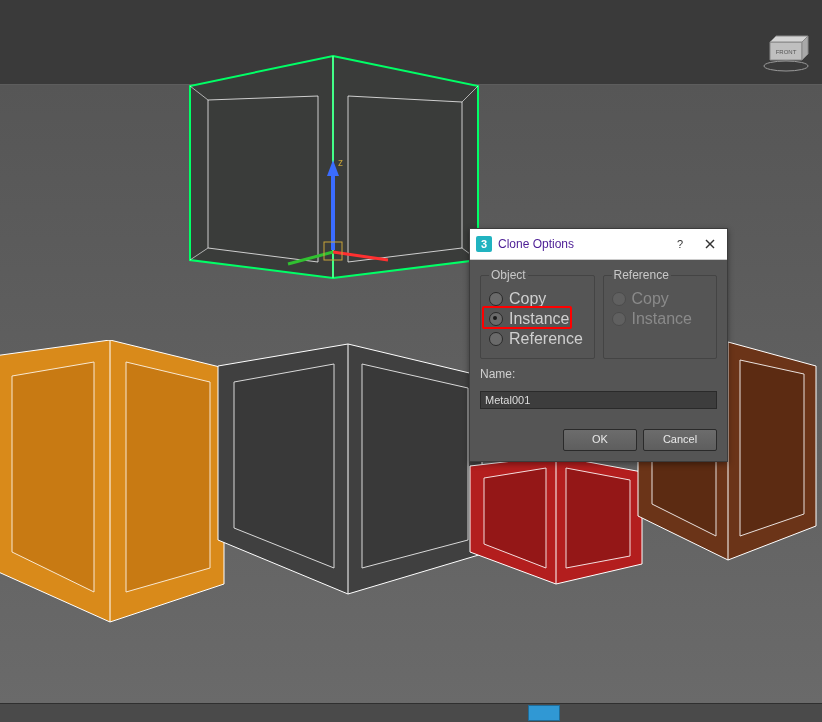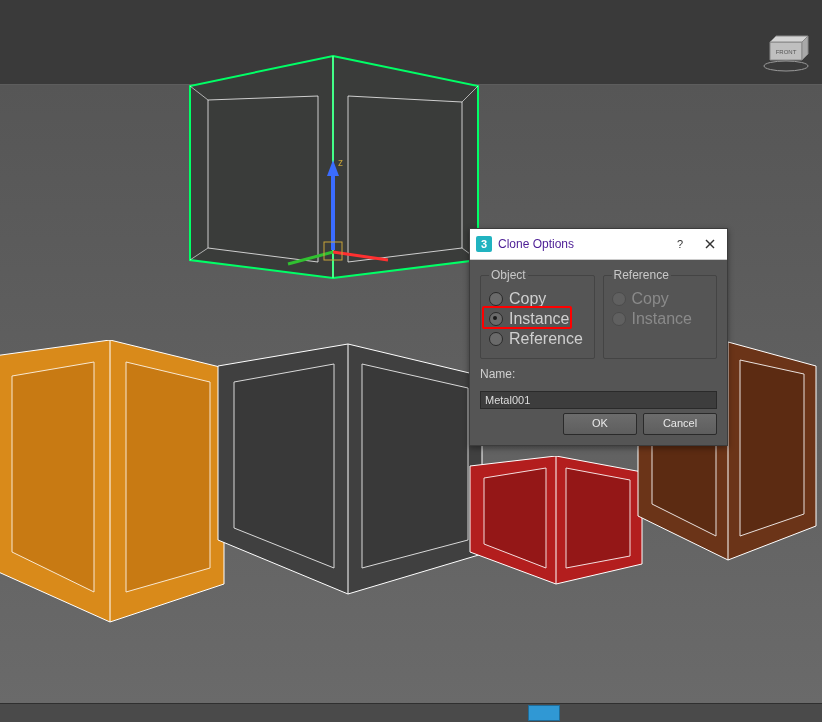--- a/index.html
+++ b/index.html
@@ -193,21 +193,21 @@
     color: #ddd;
     font-size: 11px;
     padding: 0 4px;
     height: 18px;
   }
 
   .button-row {
     display: flex;
     justify-content: flex-end;
     gap: 6px;
-    margin-top: 4px;
+    margin-top: 20px;
   }
   .dlg-btn {
     width: 72px;
     height: 20px;
     background: linear-gradient(#6c6c6c,#5e5e5e);
     border: 1px solid #2a2a2a;
     color: #e8e8e8;
     font-size: 11px;
     line-height: 18px;
     text-align: center;

